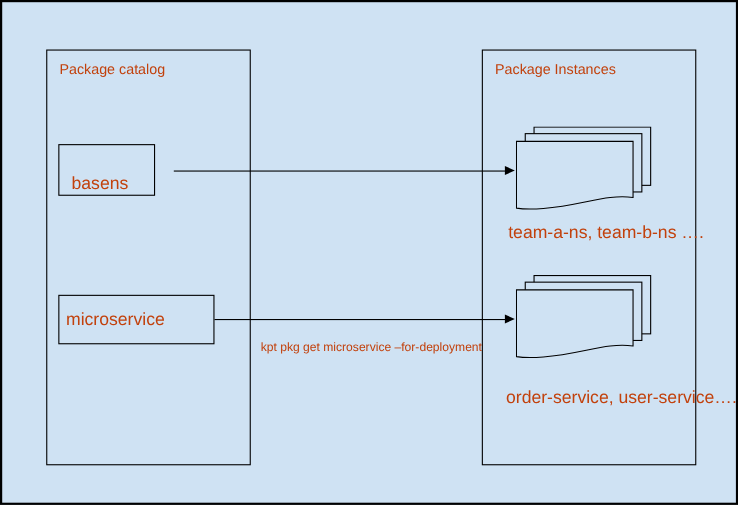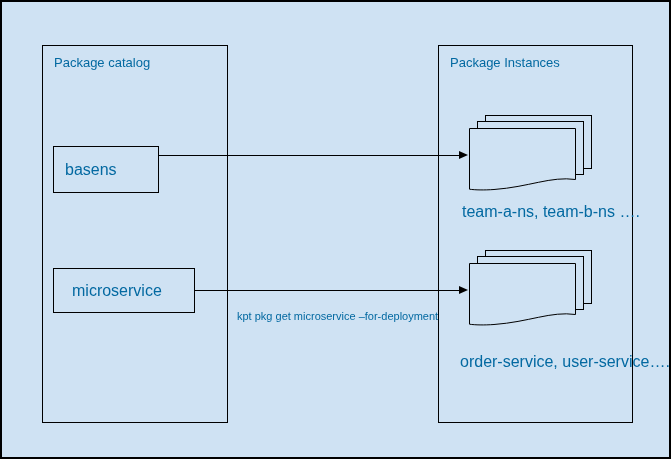--- a/index.html
+++ b/index.html
@@ -4,21 +4,21 @@
 <style>
   html, body { margin: 0; padding: 0; background: #ffffff; }
   .canvas {
     position: relative;
     width: 671px;
     height: 459px;
     box-sizing: border-box;
     background: #cfe2f3;
     border: 2px solid #000000;
     font-family: "Liberation Sans", sans-serif;
-    color: #0369a1;
+    color: #c2410c;
     overflow: hidden;
   }
   .big-box {
     position: absolute;
     box-sizing: border-box;
     border: 1px solid #000000;
     top: 43px;
     width: 186px;
     height: 378px;
     background: transparent;
@@ -36,22 +36,22 @@
   .node {
     position: absolute;
     box-sizing: border-box;
     border: 1px solid #000000;
     background: transparent;
     display: flex;
     align-items: center;
     font-size: 16px;
     white-space: nowrap;
   }
-  .node.basens { left: 51px; top: 144px; width: 106px; height: 47px; padding-left: 11px; }
-  .node.microservice { left: 51px; top: 266px; width: 142px; height: 45px; padding-left: 18px; }
+  .node.basens { left: 51px; top: 129px; width: 88px; height: 47px; padding-left: 11px; align-items: flex-end; }
+  .node.microservice { left: 51px; top: 266px; width: 142px; height: 45px; padding-left: 6px; }
   .arrow-line {
     position: absolute;
     height: 1px;
     background: #000000;
   }
   .arrow-line.a1 { left: 156px; top: 153px; width: 302px; }
   .arrow-line.a2 { left: 193px; top: 288px; width: 265px; }
   .arrow-head {
     position: absolute;
     width: 0; height: 0;

